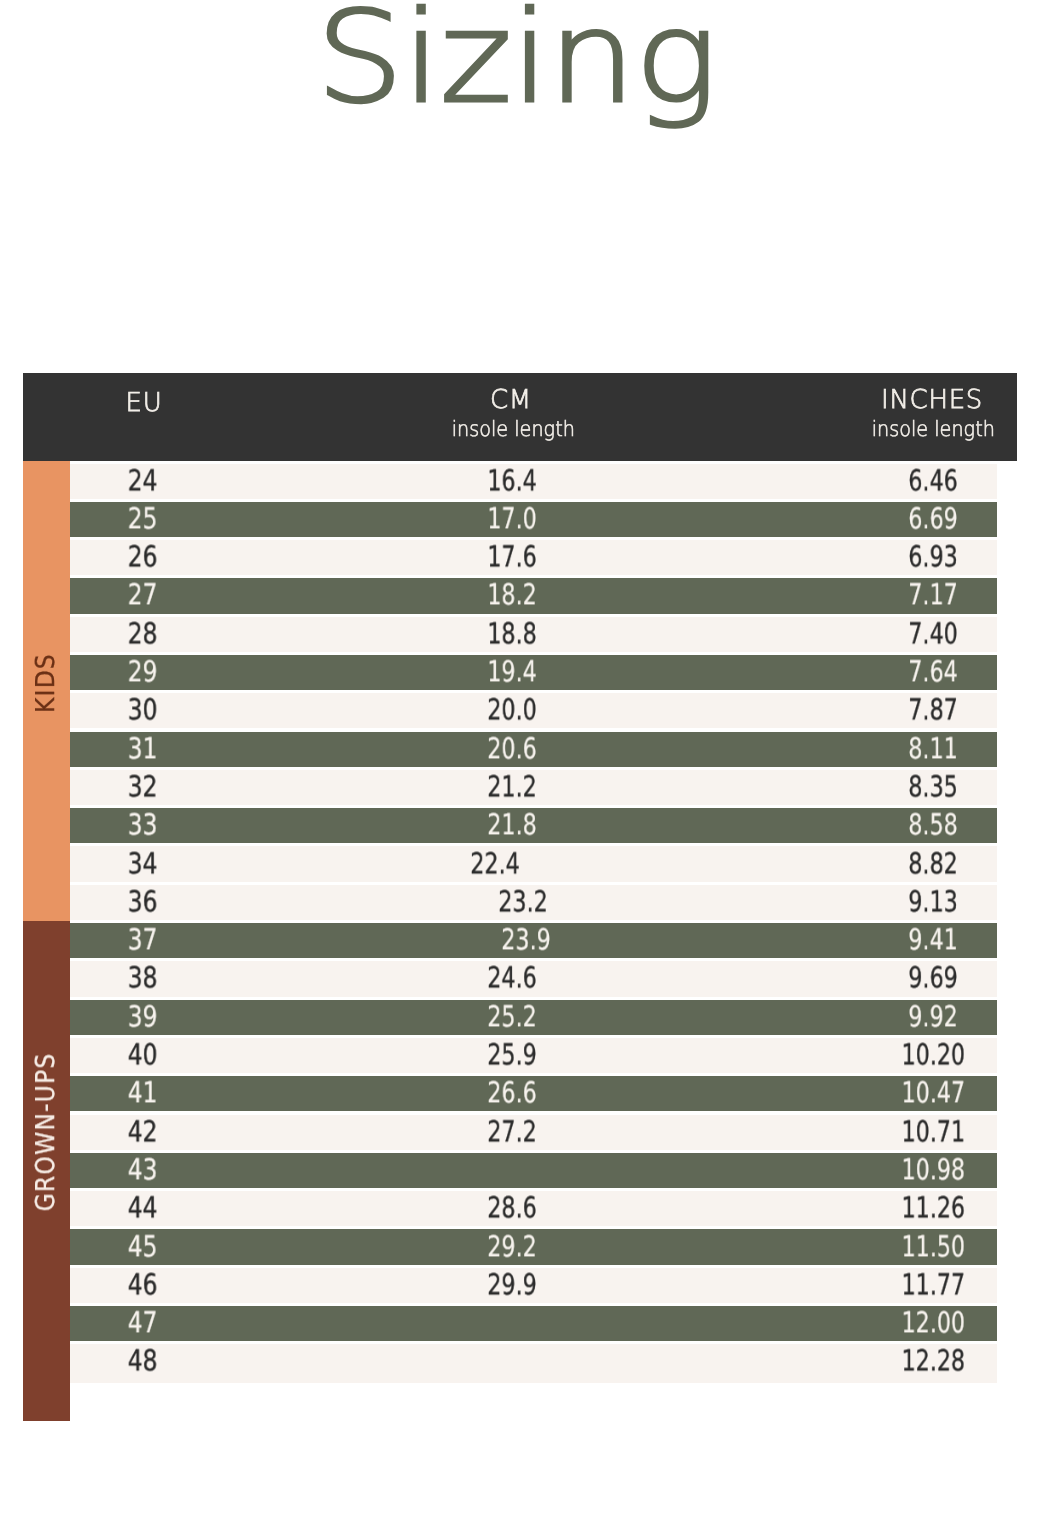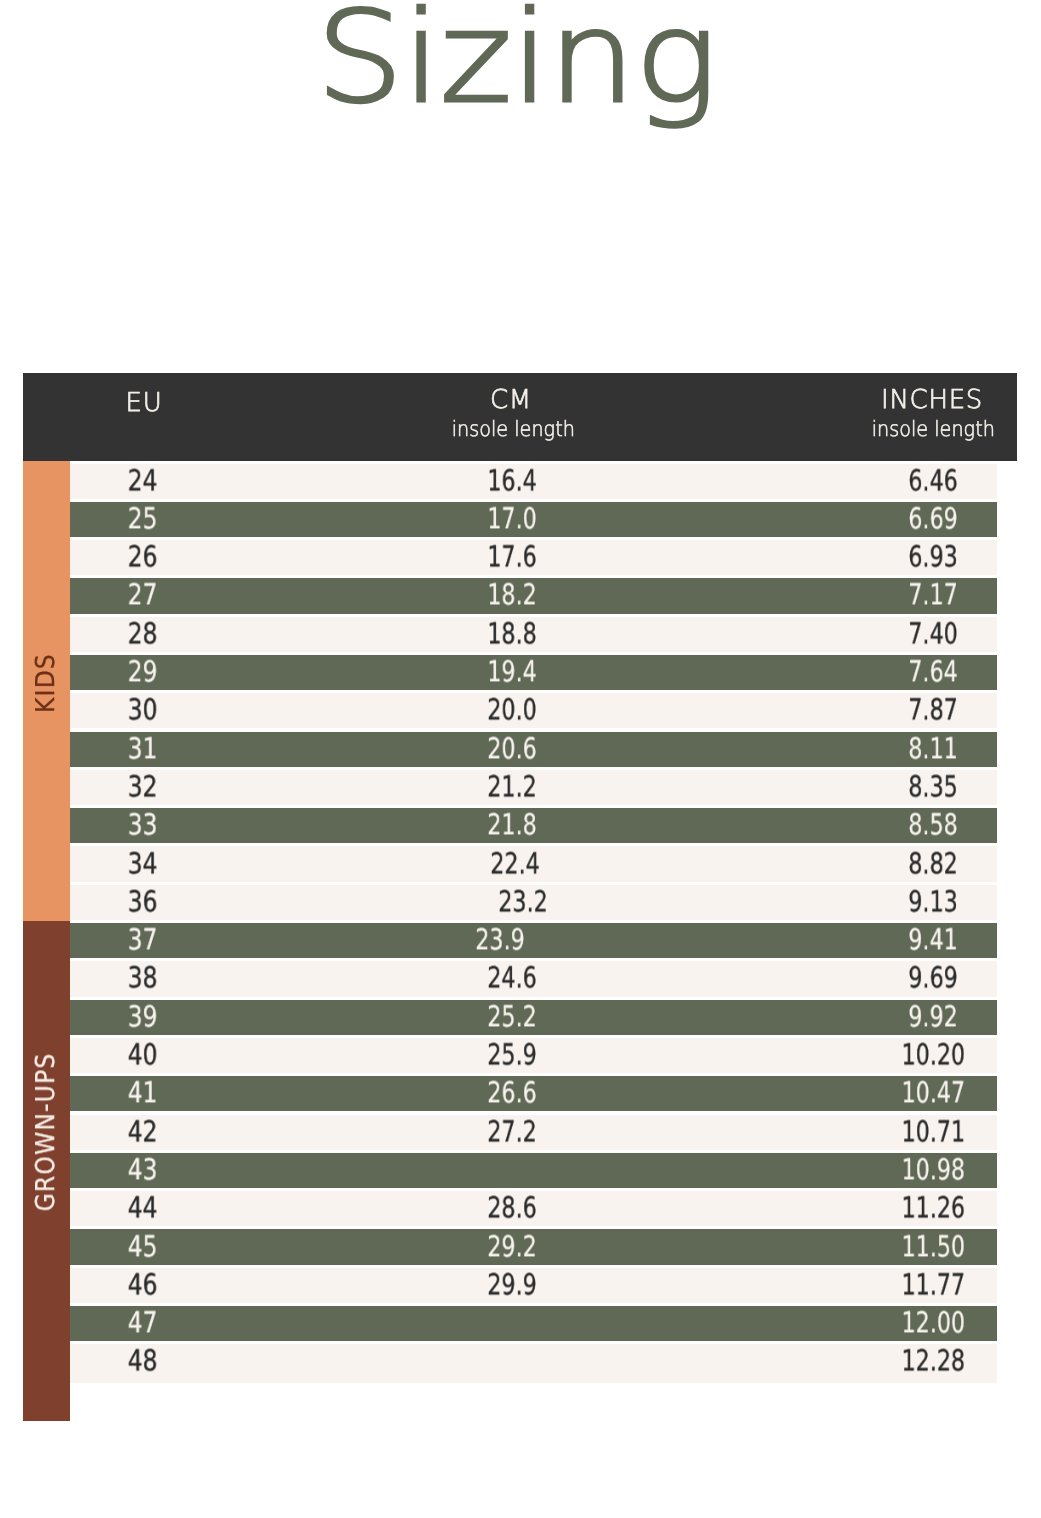--- a/index.html
+++ b/index.html
@@ -224,21 +224,21 @@
           </div>
           <div class="cell c-inches" style="left: 750.2px; width: 320px;">
             <i>8.58</i>
           </div>
         </div>
         <div class="row light">
           <div class="band"></div>
           <div class="cell c-eu" style="left: -40.4px; width: 320px;">
             <i>34</i>
           </div>
-          <div class="cell c-cm" style="left: 332px; width: 320px;">
+          <div class="cell c-cm" style="left: 312px; width: 320px;">
             <i>22.4</i>
           </div>
           <div class="cell c-inches" style="left: 750.2px; width: 320px;">
             <i>8.82</i>
           </div>
         </div>
         <div class="row light">
           <div class="band"></div>
           <div class="cell c-eu" style="left: -40.4px; width: 320px;">
             <i>36</i>
@@ -248,21 +248,21 @@
           </div>
           <div class="cell c-inches" style="left: 750.2px; width: 320px;">
             <i>9.13</i>
           </div>
         </div>
         <div class="row dark">
           <div class="band"></div>
           <div class="cell c-eu" style="left: -40.4px; width: 320px;">
             <i>37</i>
           </div>
-          <div class="cell c-cm" style="left: 317px; width: 320px;">
+          <div class="cell c-cm" style="left: 343px; width: 320px;">
             <i>23.9</i>
           </div>
           <div class="cell c-inches" style="left: 750.2px; width: 320px;">
             <i>9.41</i>
           </div>
         </div>
         <div class="row light">
           <div class="band"></div>
           <div class="cell c-eu" style="left: -40.4px; width: 320px;">
             <i>38</i>

